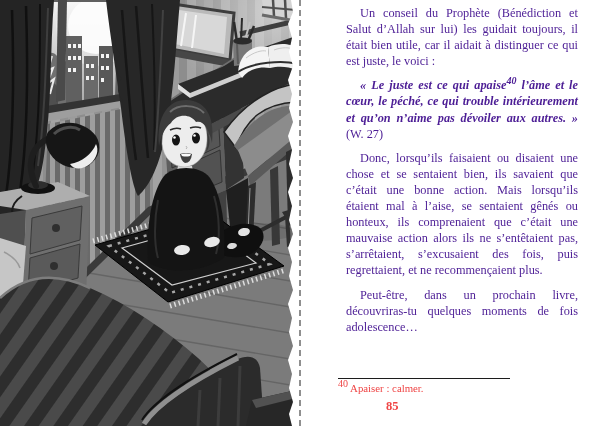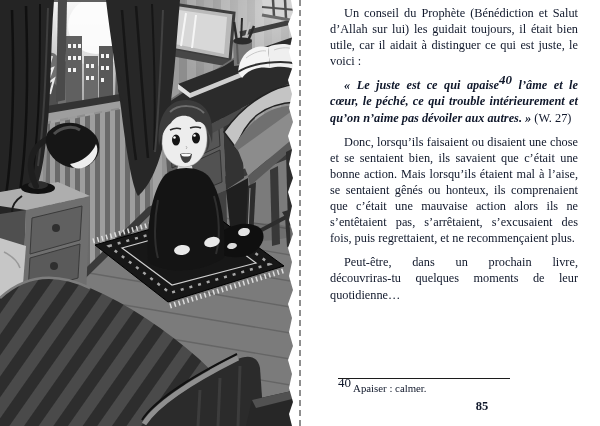--- a/index.html
+++ b/index.html
@@ -7,31 +7,31 @@
     position:relative; width:600px; height:426px; background:#ffffff;
     overflow:hidden; font-family:"Liberation Serif","DejaVu Serif",serif;
   }
   .illu { position:absolute; left:0; top:0; }
   .torn-edge {
     position:absolute; left:299px; top:0; height:426px; width:0;
     border-left:2px dashed #8f8f8f;
   }
   .text-col { position:absolute; left:330px; top:5px; width:248px; }
   .text-col p {
-    margin:0 0 8px 0; font-size:12.3px; line-height:16.1px;
-    text-align:justify; text-indent:14px; color:#0f172a;
+    margin:0 0 8px 16px; font-size:12.3px; line-height:16.1px;
+    text-align:justify; text-indent:14px; color:#4c1d95;
   }
   .quote { font-weight:bold; font-style:italic; }
   .quote .src { font-weight:normal; font-style:normal; }
-  sup { font-size:13px; line-height:0; vertical-align:super; }
+  sup { font-size:10px; line-height:0; vertical-align:super; }
   .p-wide { text-indent:50px; word-spacing:7px; }
-  .footnote-area { position:absolute; left:330px; top:378px; width:248px; color:#0f172a; }
+  .footnote-area { position:absolute; left:330px; top:378px; width:248px; color:#ef4444; }
   .fn-rule { width:172px; border-top:1.3px solid #1c1c1c; margin:0 0 3px 8px; }
   .footnote { font-size:10.8px; margin-left:8px; }
-  .page-num { margin-top:5px; text-align:center; padding-left:56px; font-size:12.5px; font-weight:bold; }
+  .page-num { margin-top:5px; padding-left:56px; font-size:12.5px; font-weight:bold; }
 </style>
 </head>
 <body>
 
 <div class="page">
 
   <svg class="illu" width="296" height="426" viewBox="0 0 296 426" xmlns="http://www.w3.org/2000/svg">
     <defs>
       <pattern id="wallStripes" patternUnits="userSpaceOnUse" width="34" height="426">
         <rect x="0" width="9" height="426" fill="#9b9b9b"></rect>
@@ -290,21 +290,21 @@
 
     <path fill="#ffffff" d="M296,0 L291,0 L293,12 L288,24 L292,38 L289,52 L293,66 L288,80 L292,94 L289,108 L293,122 L288,136 L292,150 L289,164 L293,178 L288,192 L292,206 L289,220 L293,234 L288,248 L292,262 L289,276 L293,290 L288,304 L292,318 L289,332 L293,346 L288,360 L292,374 L289,388 L293,402 L289,414 L292,426 L296,426 Z"></path>
   </svg>
 
   <div class="torn-edge"></div>
 
   <div class="text-col">
     <p>Un conseil du Prophète (Bénédiction et Salut d’Allah sur lui) les guidait toujours, il était bien utile, car il aidait à distinguer ce qui est juste, le voici :</p>
     <p class="quote"><span>« Le juste est ce qui apaise</span><sup>40</sup><span> l’âme et le cœur, le péché, ce qui trouble intérieurement et qu’on n’aime pas dévoiler aux autres. »</span> <span class="src">(W. 27)</span></p>
     <p>Donc, lorsqu’ils faisaient ou disaient une chose et se sentaient bien, ils savaient que c’était une bonne action. Mais lorsqu’ils étaient mal à l’aise, se sentaient gênés ou honteux, ils comprenaient que c’était une mauvaise action alors ils ne s’entêtaient pas, s’arrêtaient, s’excusaient des fois, puis regrettaient, et ne recommençaient plus.</p>
-    <p class="p-wide">Peut-être, dans un prochain livre, découvriras-tu quelques moments de leur quotidienne…</p>
+    <p class="p-wide">Peut-être, dans un prochain livre, découvriras-tu quelques moments de fois adolescence…</p>
   </div>
 
   <div class="footnote-area">
     <div class="fn-rule"></div>
     <div class="footnote"><sup>40</sup> <span>Apaiser : calmer.</span></div>
     <div class="page-num">85</div>
   </div>
 
 </div>
 

